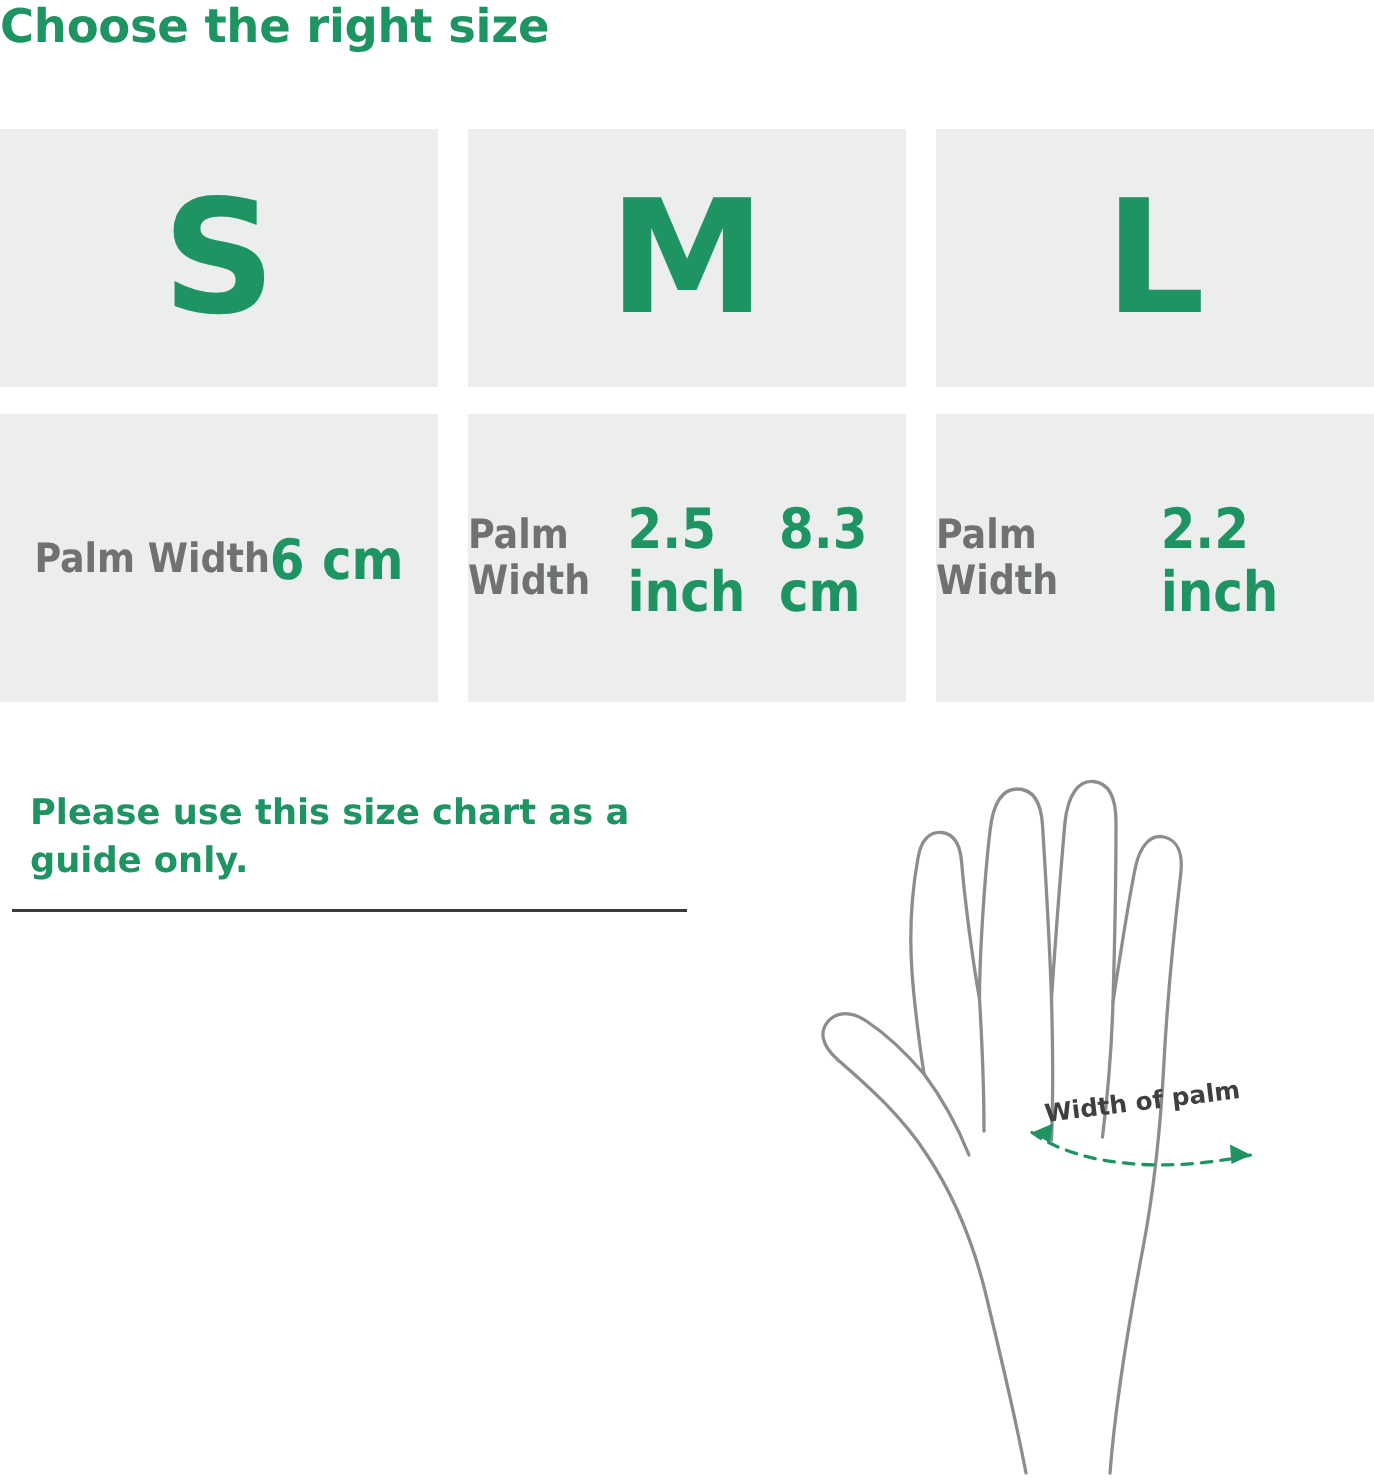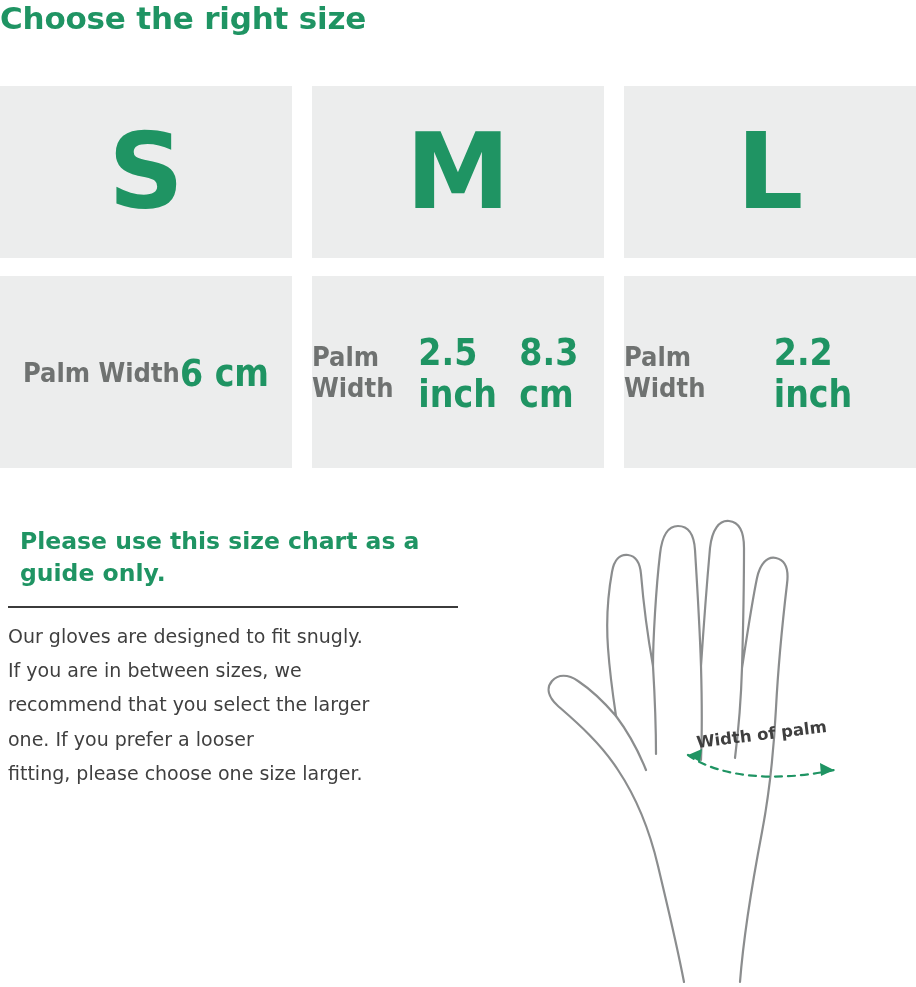--- a/index.html
+++ b/index.html
@@ -177,27 +177,20 @@
         <div class="label">Palm Width</div>
         <div class="val">2.2 inch</div>
       </div>
     </div>
 
   </div>
 
   <div class="note-block">
     <div class="note-head">Please use this size chart as a guide only.</div>
     <div class="divider"></div>
-    <div class="note-body">
-      <p>Our gloves are designed to fit snugly.</p>
-      <p>If you are in between sizes, we</p>
-      <p>recommend that you select the larger</p>
-      <p>one. If you prefer a looser</p>
-      <p>fitting, please choose one size larger.</p>
-    </div>
   </div>
 
   <div class="hand-wrap">
     <svg width="428" height="517" viewBox="0 0 428 517">
       <g fill="none" stroke="#8b8d8e" stroke-width="2.2" stroke-linecap="round" stroke-linejoin="round">
 
         <path d="M196,512
                  C188,470 178,430 170,396
                  C162,362 150,330 130,300
                  C112,272 86,250 70,236

